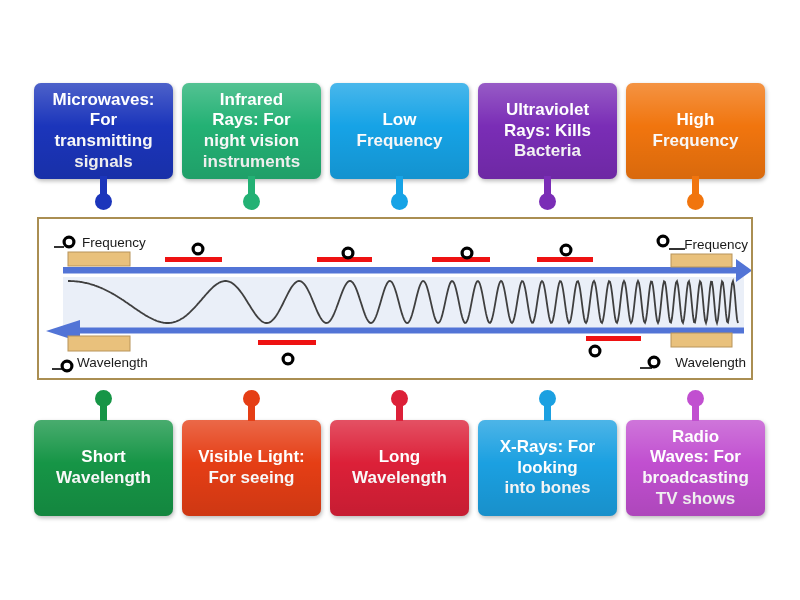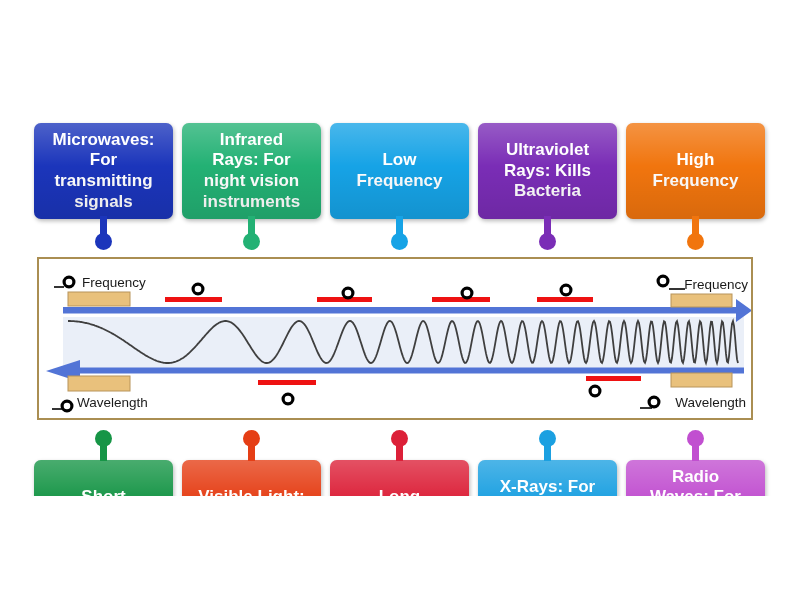--- a/index.html
+++ b/index.html
@@ -1,17 +1,17 @@
 <!DOCTYPE html>
 <html><head>
 <meta charset="utf-8">
 <style>
   html,body{margin:0;padding:0;background:#fff;}
-  .canvas{position:relative;width:800px;height:456px;background:#ffffff;overflow:hidden;
-          font-family:"Liberation Sans",sans-serif;margin-top:40px;}
+  .canvas{position:relative;width:800px;height:600px;background:#ffffff;overflow:hidden;
+          font-family:"Liberation Sans",sans-serif;}
   .card{position:absolute;width:139px;height:96px;border-radius:7px;
         display:flex;align-items:center;justify-content:center;
         color:#fff;font-weight:700;font-size:17px;line-height:1.22;text-align:center;
         white-space:pre-line;box-shadow:1px 2px 4px rgba(0,0,0,.28);cursor:grab;}
   .card::after{content:"";position:absolute;inset:0;border-radius:7px;pointer-events:none;
         background:linear-gradient(180deg,rgba(255,255,255,.22),rgba(255,255,255,0) 45%,rgba(0,0,0,.10));}
   .card.top{top:83px;}
   .card.bot{top:420px;}
   .stem{position:absolute;width:7px;z-index:1;}
   .stem.top{top:176px;height:20px;}

